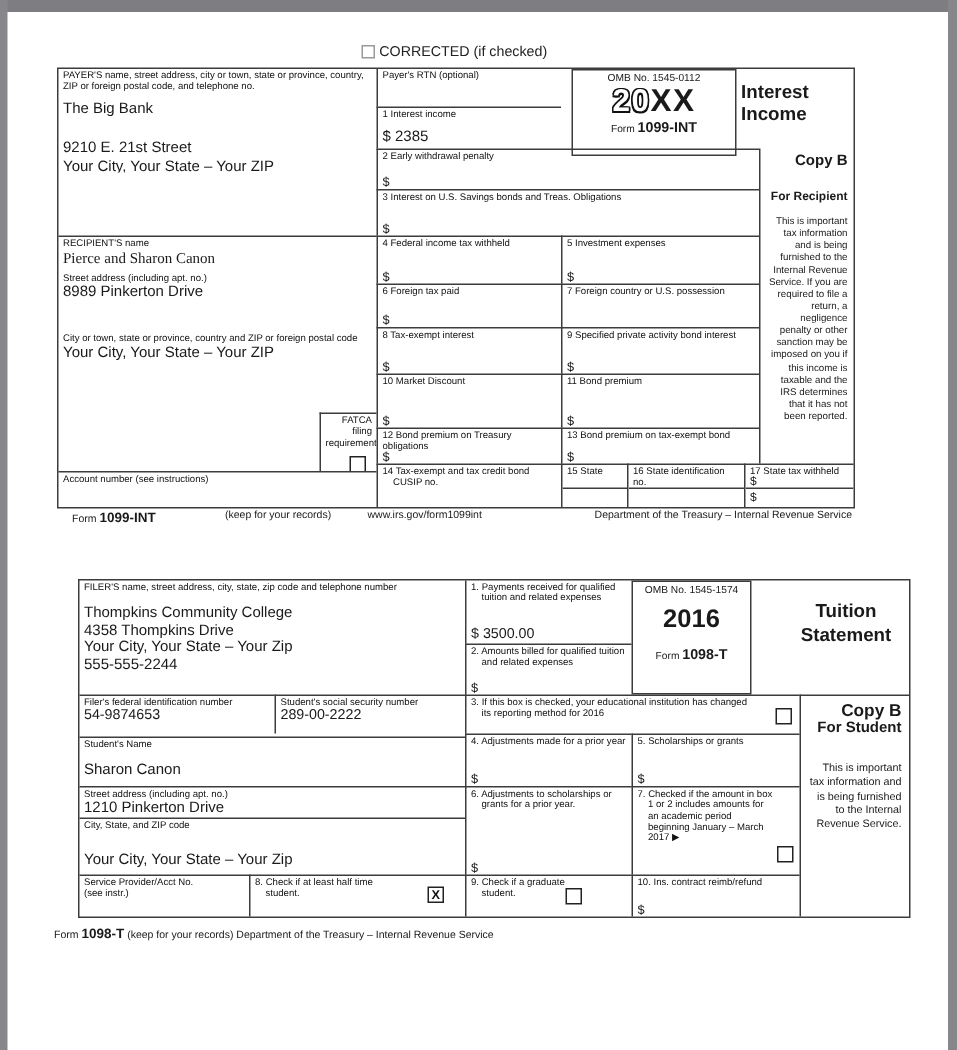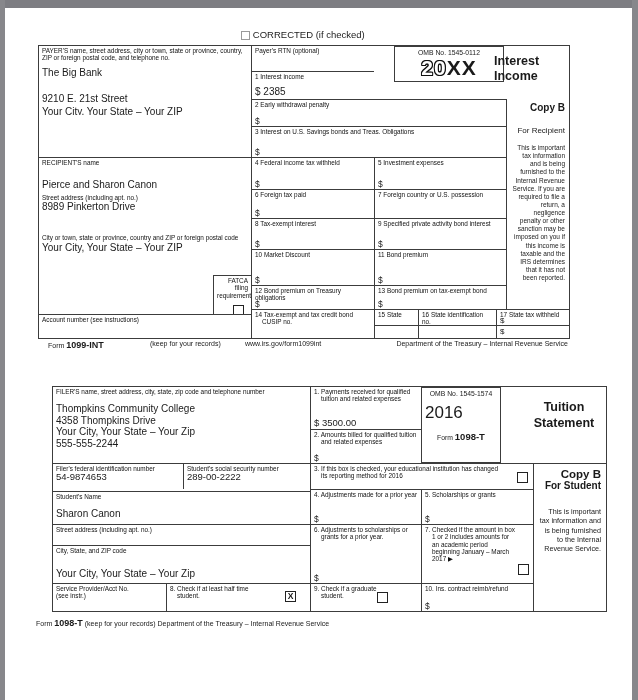--- a/index.html
+++ b/index.html
@@ -32,27 +32,27 @@
   .cb.small{width:7px;height:7px;border-color:#9a9a9a;}
   .cb.checked::after{content:"X";position:absolute;left:0;top:0;width:100%;height:100%;font-weight:bold;font-size:8.5px;line-height:9px;text-align:center;color:#111;}
 
   .subline{position:absolute;left:0;right:0;top:15px;border-top:1px solid #3c3c3c;}
 
   .omb-line{font-size:6.8px;text-align:center;margin-top:1px;}
   .year-1099{font-size:21px;font-weight:bold;text-align:center;line-height:1;margin-top:1px;letter-spacing:1px;}
   .year-outline{color:#fff;text-shadow:-1px 0 #111,1px 0 #111,0 -1px #111,0 1px #111,-1px -1px #111,1px 1px #111,-1px 1px #111,1px -1px #111;}
   .form-no-line{font-size:6.8px;text-align:center;margin-top:2px;}
   .form-no-line b{font-size:9.5px;}
-  .year-1098{font-size:17px;font-weight:normal;line-height:1;margin-top:7px;}
+  .year-1098{font-size:17px;font-weight:bold;text-align:center;line-height:1;margin-top:7px;}
 
   .title-1099{font-size:12.5px;font-weight:bold;line-height:1.2;padding:7px 0 0 7px;}
   .title-1098{font-size:12.5px;font-weight:bold;line-height:1.25;padding-top:12px;text-align:center;}
 
   .copy-head{font-weight:bold;font-size:10px;text-align:right;margin-top:2px;}
-  .copy-sub{font-weight:normal;font-size:8px;text-align:right;margin-top:13px;}
+  .copy-sub{font-weight:bold;font-size:8px;text-align:right;margin-top:13px;}
   .copy-note{font-size:6.5px;line-height:1.25;text-align:right;margin-top:9px;}
   .copy-head-98{font-weight:bold;font-size:11.5px;text-align:right;margin-top:2px;}
   .copy-sub-98{font-weight:bold;font-size:10px;text-align:right;}
   .copy-note-98{font-size:7.2px;line-height:1.3;text-align:right;margin-top:16px;}
 
   .footer-sm{font-size:7px;white-space:nowrap;}
   .footer-sm b{font-size:9px;}
   .corrected-line{position:absolute;text-align:center;font-size:9.5px;color:#222;}
 </style>
 </head>
@@ -72,21 +72,21 @@
   <div class="cell no-l no-t" style="left:0;top:0;width:212px;height:69px;">
     <div class="lbl">PAYER'S name, street address, city or town, state or province, country, ZIP or foreign postal code, and telephone no.</div>
     <div class="val" style="margin-top:5px;">The Big Bank</div>
     <div class="val" style="margin-top:15px;">9210 E. 21st Street</div>
     <div class="val" style="margin-top:1px;">Your City, Your State – Your ZIP</div>
   </div>
 
 
   <div class="cell no-l" style="left:0;top:111px;width:212px;height:157px;">
     <div class="lbl">RECIPIENT'S name</div>
-    <div class="val" style="margin-top:13px;">Pierce and Sharon Canon</div>
+    <div class="val" style="margin-top:1px;font-family:Liberation Serif, serif;">Pierce and Sharon Canon</div>
     <div class="lbl" style="margin-top:3px;">Street address (including apt. no.)</div>
     <div class="val">8989 Pinkerton Drive</div>
     <div class="lbl" style="margin-top:21px;">City or town, state or province, country and ZIP or foreign postal code</div>
     <div class="val" style="margin-top:1px;">Your City, Your State – Your ZIP</div>
   </div>
 
   <div class="cell" style="left:174px;top:229px;width:38px;height:39px;text-align:right;">
     <div class="lbl">FATCA filing requirement</div>
     <span class="cb" style="margin-top:4px;margin-right:4px;"></span>
   </div>
@@ -96,21 +96,21 @@
   </div>
 
   <div class="cell no-t" style="left:212px;top:0;width:123px;height:25px;">
     <div class="lbl">Payer's RTN (optional)</div>
   </div>
   <div class="cell" style="left:212px;top:25px;width:123px;height:28px;">
     <div class="lbl">1 Interest income</div>
     <div class="dollar-val">$ 2385</div>
   </div>
 
-  <div class="cell boxed no-t" style="left:355px;top:0;width:110px;height:36px;">
+  <div class="cell boxed no-t" style="left:342px;top:0;width:110px;height:58px;">
     <div class="omb-line">OMB No. 1545-0112</div>
     <div class="year-1099"><span class="year-outline">20</span><span>XX</span></div>
     <div class="form-no-line"><span>Form</span> <b>1099-INT</b></div>
   </div>
   <div class="cell no-b" style="left:445px;top:0;width:85px;height:53px;">
     <div class="title-1099" style="width:60px;white-space:normal;">Interest Income</div>
   </div>
 
   <div class="cell" style="left:212px;top:53px;width:255px;height:27px;">
     <div class="lbl">2 Early withdrawal penalty</div>
@@ -216,20 +216,21 @@
     <div class="val-sm">289-00-2222</div>
   </div>
 
   <div class="cell no-l" style="left:0;top:104px;width:257px;height:35px;">
     <div class="lbl">Student's Name</div>
     <div class="val" style="margin-top:8px;">Sharon Canon</div>
   </div>
 
   <div class="cell no-l" style="left:0;top:137px;width:257px;height:21px;">
     <div class="lbl">Street address (including apt. no.)</div>
+    <div class="val">1210 Pinkerton Drive</div>
   </div>
 
   <div class="cell no-l" style="left:0;top:158px;width:257px;height:38px;">
     <div class="lbl">City, State, and ZIP code</div>
     <div class="val" style="margin-top:14px;">Your City, Your State – Your Zip</div>
   </div>
 
   <div class="cell no-l" style="left:0;top:196px;width:113px;height:28px;">
     <div class="lbl">Service Provider/Acct No.</div>
     <div class="lbl">(see instr.)</div>

